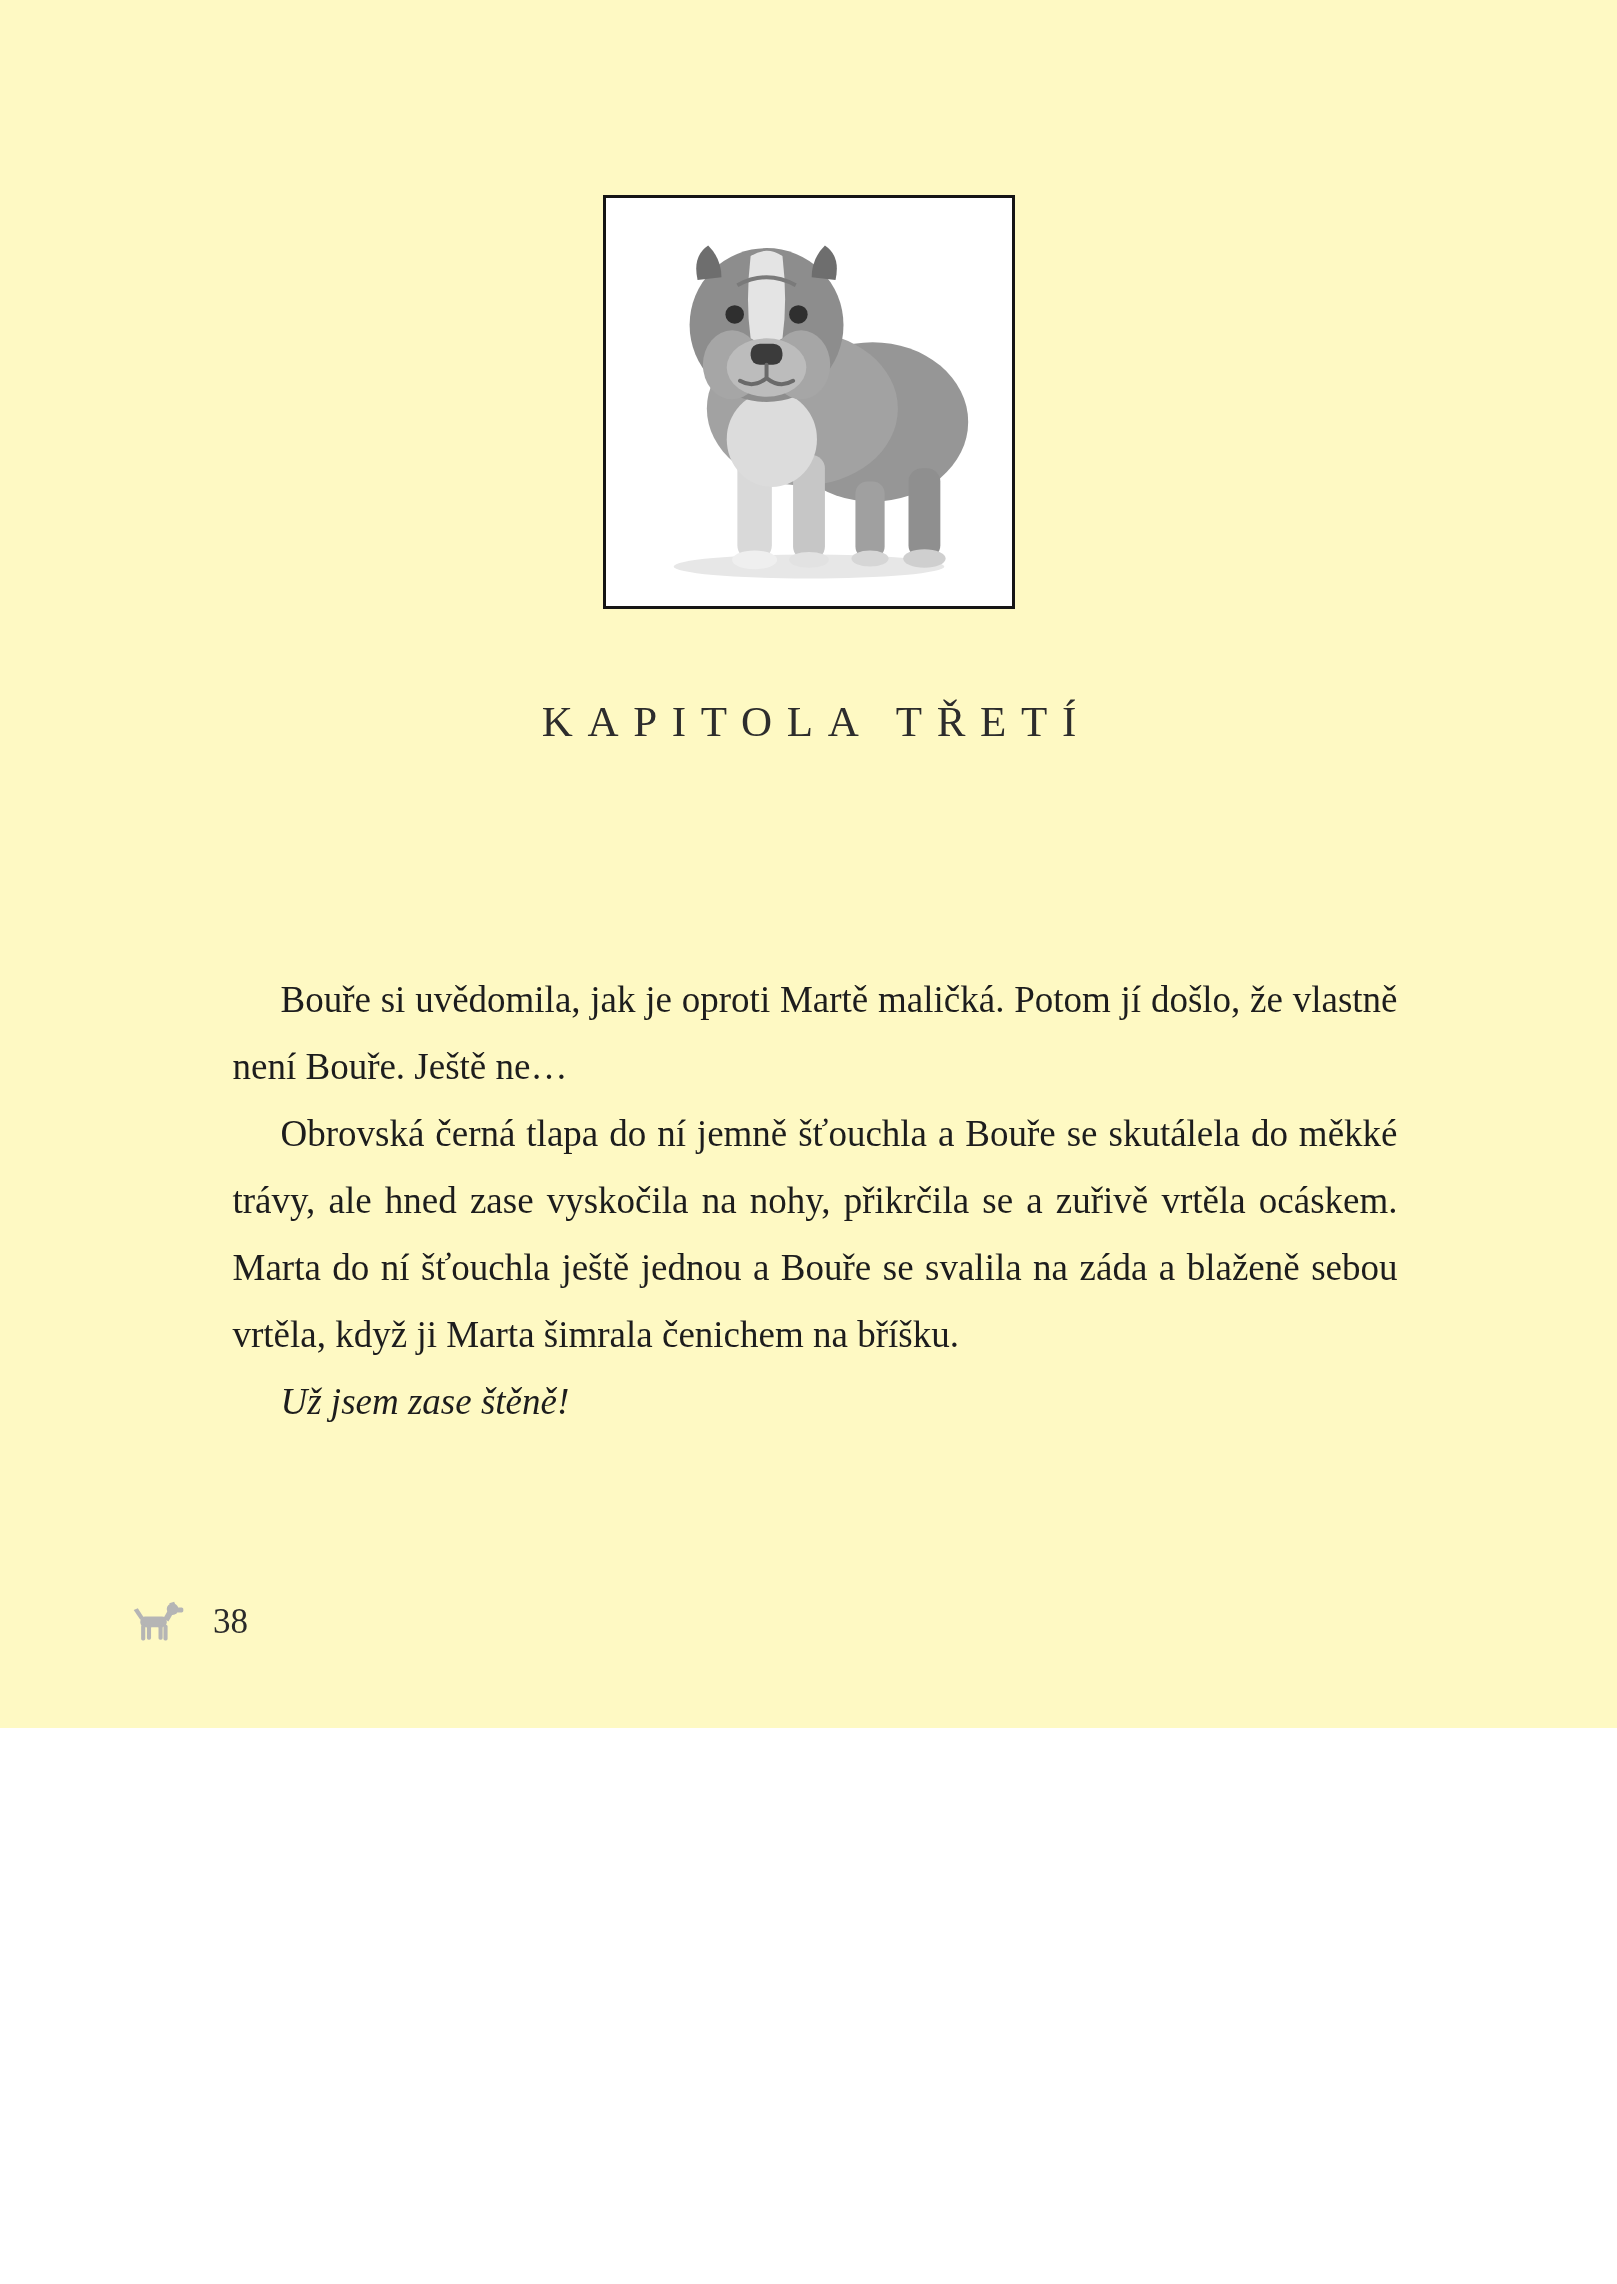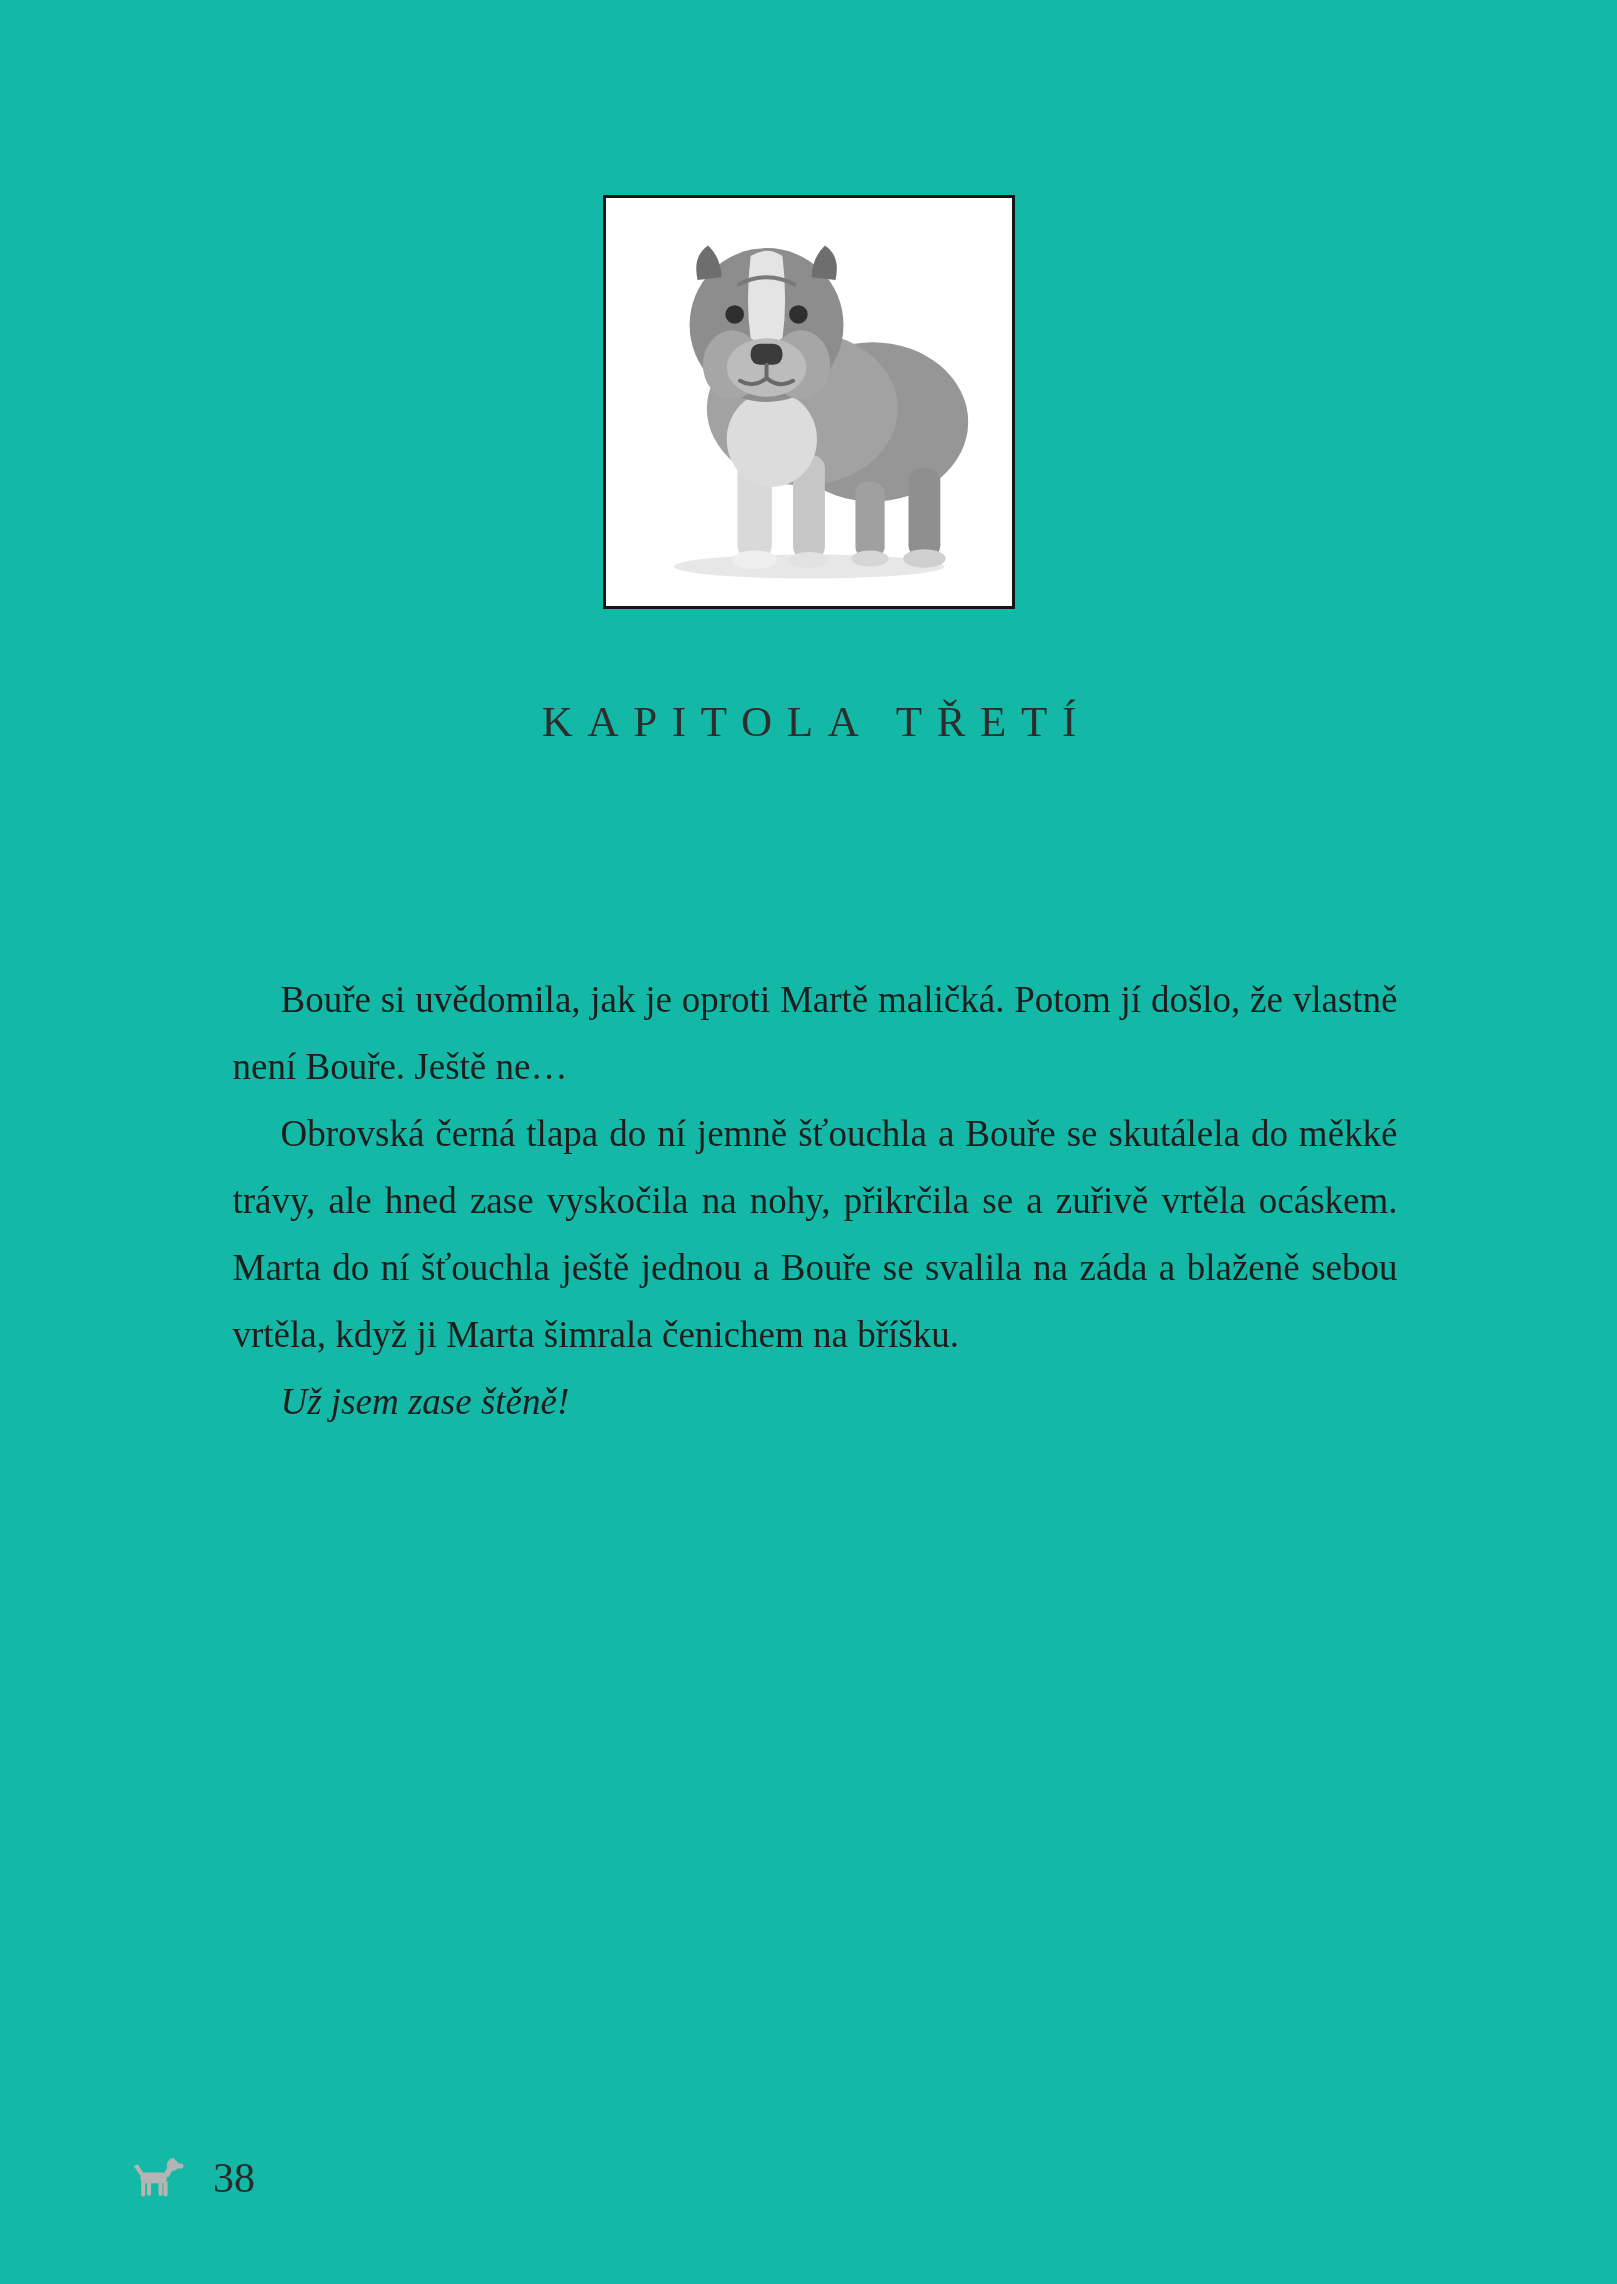--- a/index.html
+++ b/index.html
@@ -3,22 +3,22 @@
 <meta charset="utf-8">
 <style>
   html, body {
     margin: 0;
     padding: 0;
     background: #ffffff;
   }
   .page {
     position: relative;
     width: 1618px;
-    height: 2284px;
-    background: #14b8a6;
+    height: 1728px;
+    background: #fef9c3;
     overflow: hidden;
     font-family: "Liberation Serif", serif;
     color: #1c1c1c;
   }
   .photo-frame {
     box-sizing: border-box;
     width: 412px;
     height: 414px;
     margin: 195px auto 0 auto;
     border: 3.3px solid #151515;
@@ -68,21 +68,21 @@
     display: flex;
     align-items: center;
     gap: 28px;
   }
   .dog-icon svg {
     width: 53px;
     height: 43px;
     display: block;
   }
   .page-number {
-    font-size: 42px;
+    font-size: 35px;
     color: #2a2a2a;
     line-height: 1;
     font-family: Liberation Serif, serif;
   }
 </style>
 </head>
 <body>
 
 <div class="page">
 

